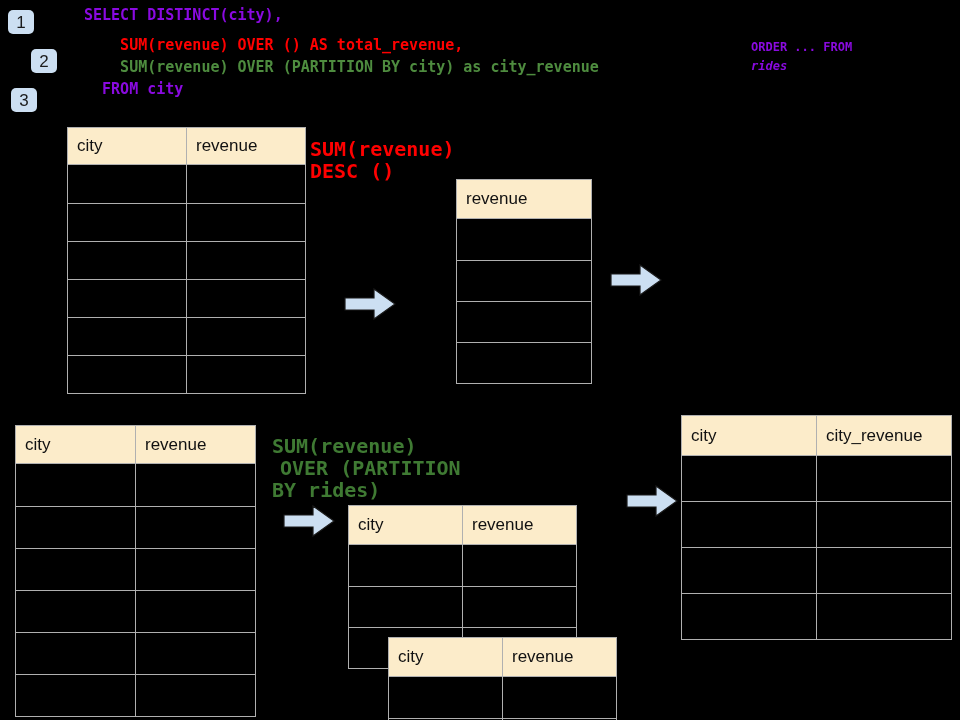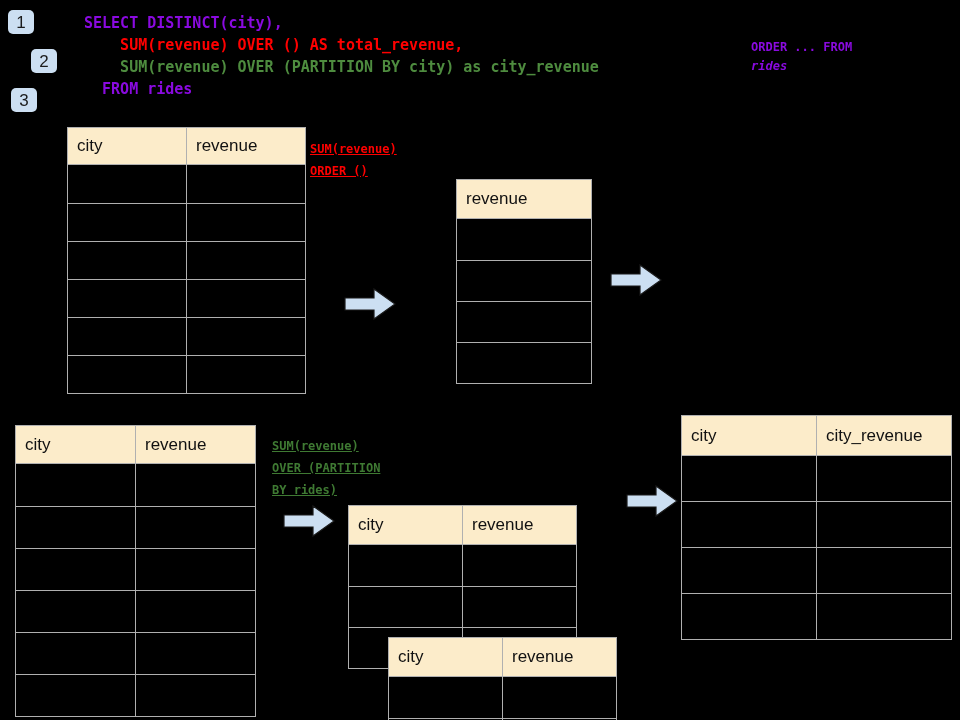--- a/index.html
+++ b/index.html
@@ -55,24 +55,23 @@
     line-height: 19px;
     color: #8a0ae0;
     white-space: pre;
   }
 
   
   .anno {
     position: absolute;
     font-family: "DejaVu Sans Mono", monospace;
     font-weight: bold;
-    font-size: 12px;
+    font-size: 20px;
     line-height: 22px;
     white-space: pre;
-    text-decoration: underline;
   }
   .anno.red   { color: #ff0000; }
   .anno.green { color: #3f7a33; }
 
   
   .tbl {
     position: absolute;
     border-collapse: collapse;
     table-layout: fixed;
     background: #000000;
@@ -102,33 +101,33 @@
 </style>
 </head>
 <body>
 
 <div id="stage">
 
   <div class="badge" style="left:8px;  top:10px;">1</div>
   <div class="badge" style="left:31px; top:49px;">2</div>
   <div class="badge" style="left:11px; top:88px;">3</div>
 
-  <div class="code purple" style="left:84px; top:12px;text-align:center;">SELECT DISTINCT(city),</div>
+  <div class="code purple" style="left:84px; top:4px;text-align:center;">SELECT DISTINCT(city),</div>
   <div class="code green" style="left:84px; top:56px;">    SUM(revenue) OVER (PARTITION BY city) as city_revenue</div>
   <div class="code red" style="left:84px; top:34px;">    SUM(revenue) OVER () AS total_revenue,</div>
-  <div class="code purple" style="left:84px; top:78px;">  FROM rides</div>
+  <div class="code purple" style="left:84px; top:78px;">  FROM city</div>
 
   <div class="side-note" style="left:751px; top:38px;">ORDER ... FROM</div>
   <div class="side-note" style="left:751px; top:57px;font-style:italic;">rides</div>
 
   <div class="anno red" style="left:310px; top:138px;">SUM(revenue)</div>
-  <div class="anno red" style="left:310px; top:160px;">ORDER ()</div>
+  <div class="anno red" style="left:310px; top:160px;">DESC ()</div>
 
   <div class="anno green" style="left:272px; top:435px;">SUM(revenue)</div>
-  <div class="anno green" style="left:272px; top:457px;">OVER (PARTITION</div>
+  <div class="anno green" style="left:280px; top:457px;">OVER (PARTITION</div>
   <div class="anno green" style="left:272px; top:479px;">BY rides)</div>
 
   <table class="tbl" style="left:67px; top:127px; width:238px;">
     <colgroup>
         <col style="width:119px">
         <col style="width:119px">
       </colgroup>
     <thead>
       <tr>
         <th style="height:36px">city</th>

